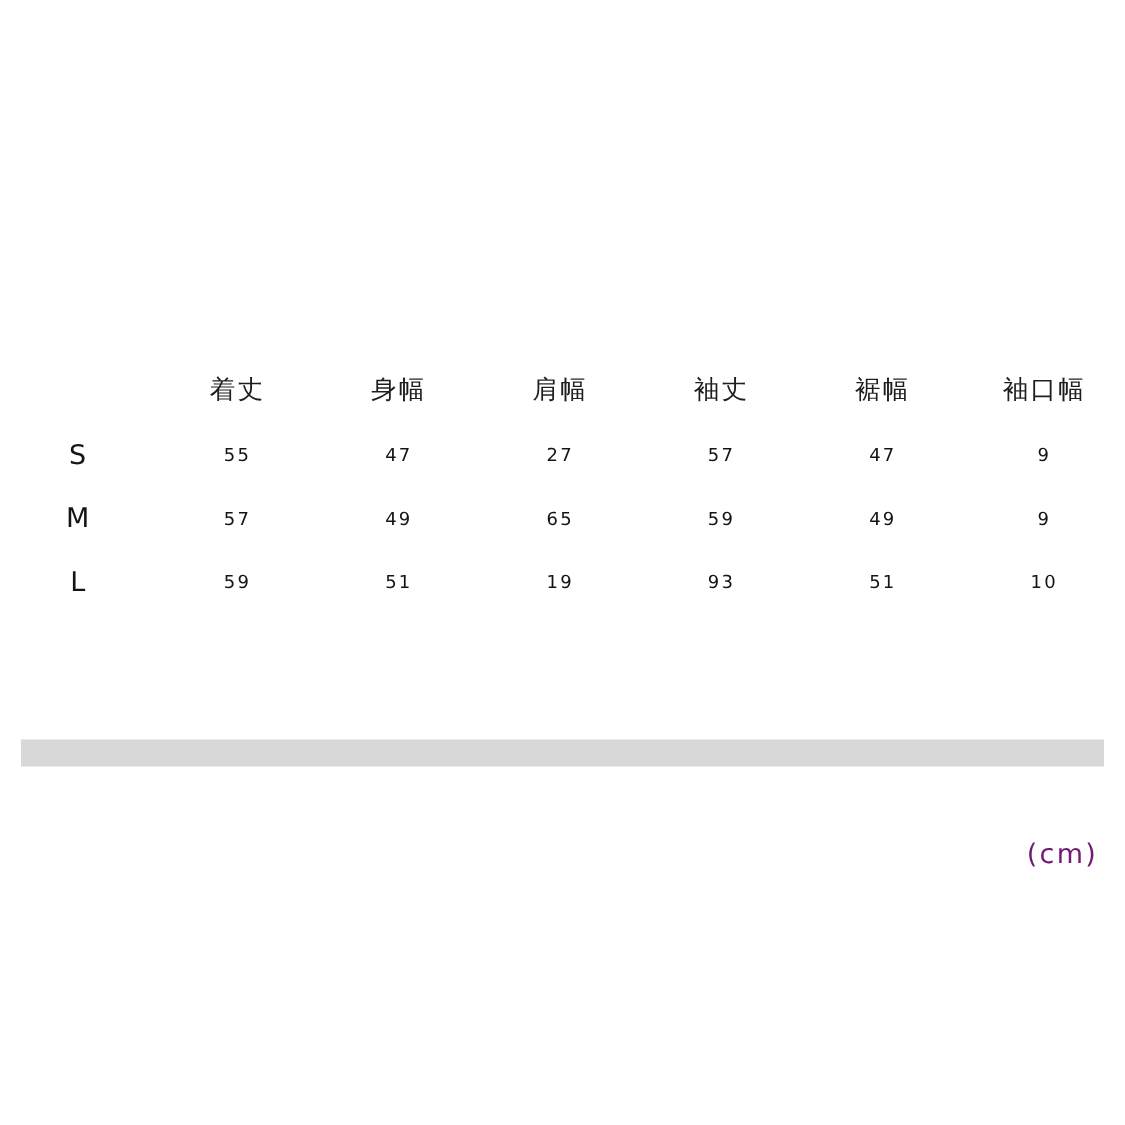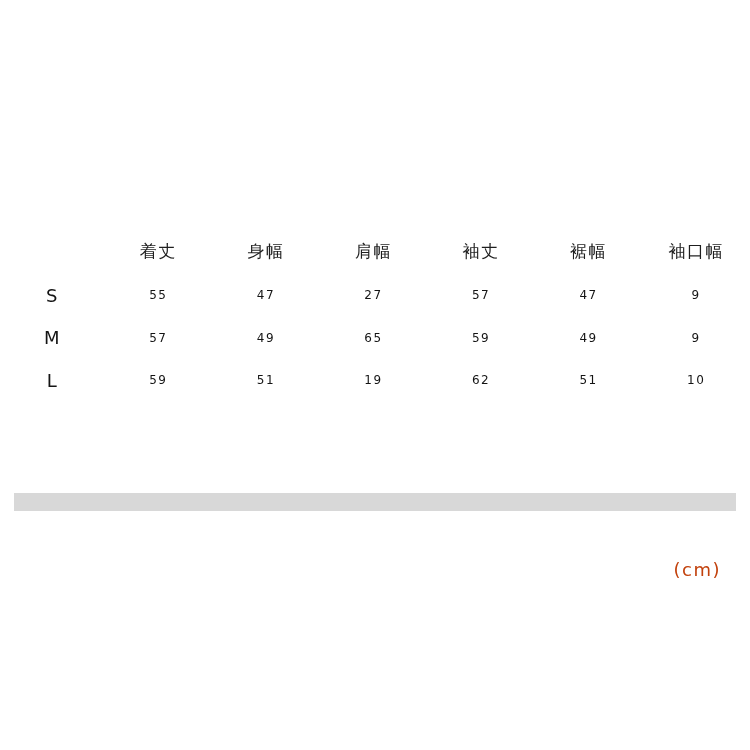--- a/index.html
+++ b/index.html
@@ -15,21 +15,21 @@
     overflow: hidden;
   }
   .page {
     position: relative;
     width: 750px;
     height: 750px;
   }
   .size-table {
     position: absolute;
     left: 0;
-    top: 228px;
+    top: 236px;
     width: 750px;
     border-collapse: collapse;
     table-layout: fixed;
   }
   .size-table col.c-size  { width: 104px; }
   .size-table col.c-data  { width: 107px; }
   .size-table th, .size-table td {
     text-align: center;
     vertical-align: middle;
     font-weight: normal;
@@ -56,25 +56,25 @@
   .grey-bar {
     position: absolute;
     left: 14px;
     top: 493px;
     width: 722px;
     height: 18px;
     background: #d8d8d8;
   }
   .unit {
     position: absolute;
-    right: 29px;
+    right: 18px;
     top: 559px;
     font-size: 18px;
     letter-spacing: 1.5px;
-    color: #c2410c;
+    color: #701a75;
   }
 </style>
 </head>
 <body>
 
 <div class="page">
 
   <table class="size-table">
     <colgroup>
       <col class="c-size">
@@ -113,21 +113,21 @@
         <td>65</td>
         <td>59</td>
         <td>49</td>
         <td>9</td>
       </tr>
       <tr>
         <td class="size-label">L</td>
         <td>59</td>
         <td>51</td>
         <td>19</td>
-        <td>62</td>
+        <td>93</td>
         <td>51</td>
         <td>10</td>
       </tr>
     </tbody>
   </table>
 
   <div class="grey-bar"></div>
 
   <div class="unit">(cm)</div>
 

